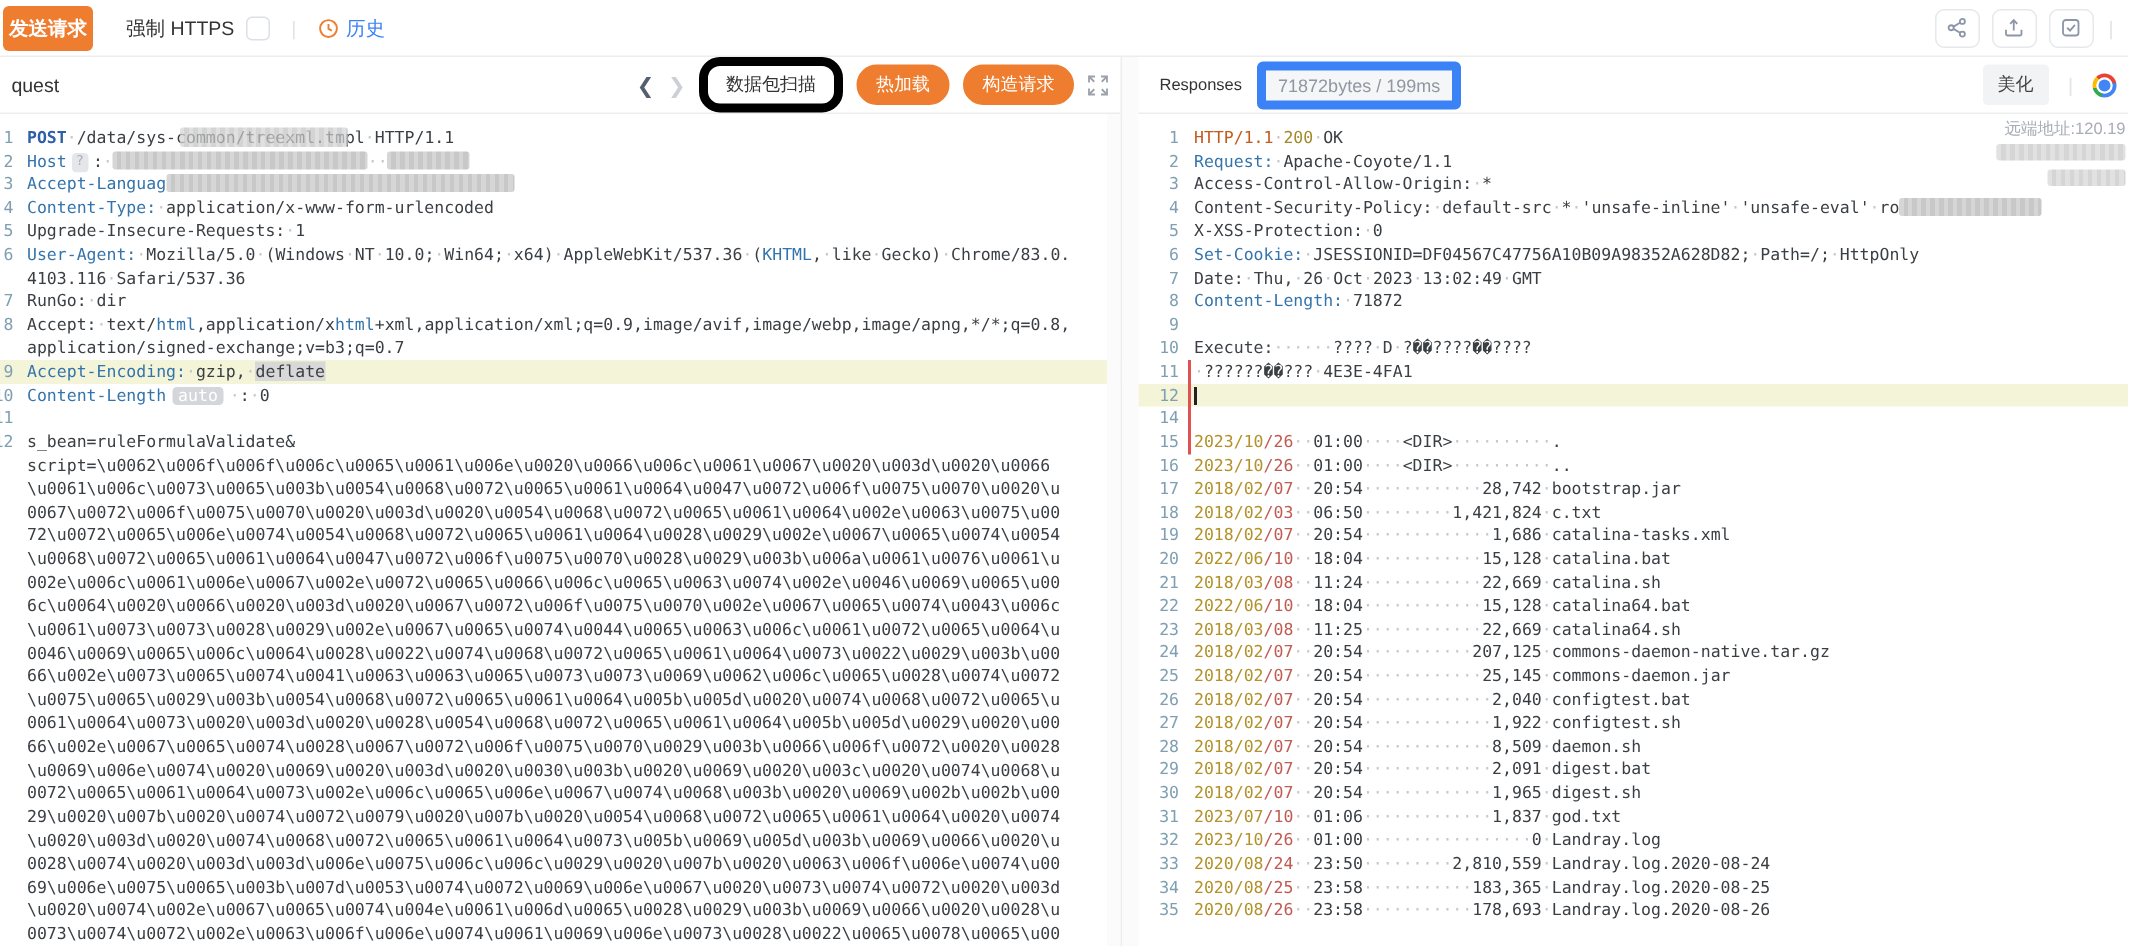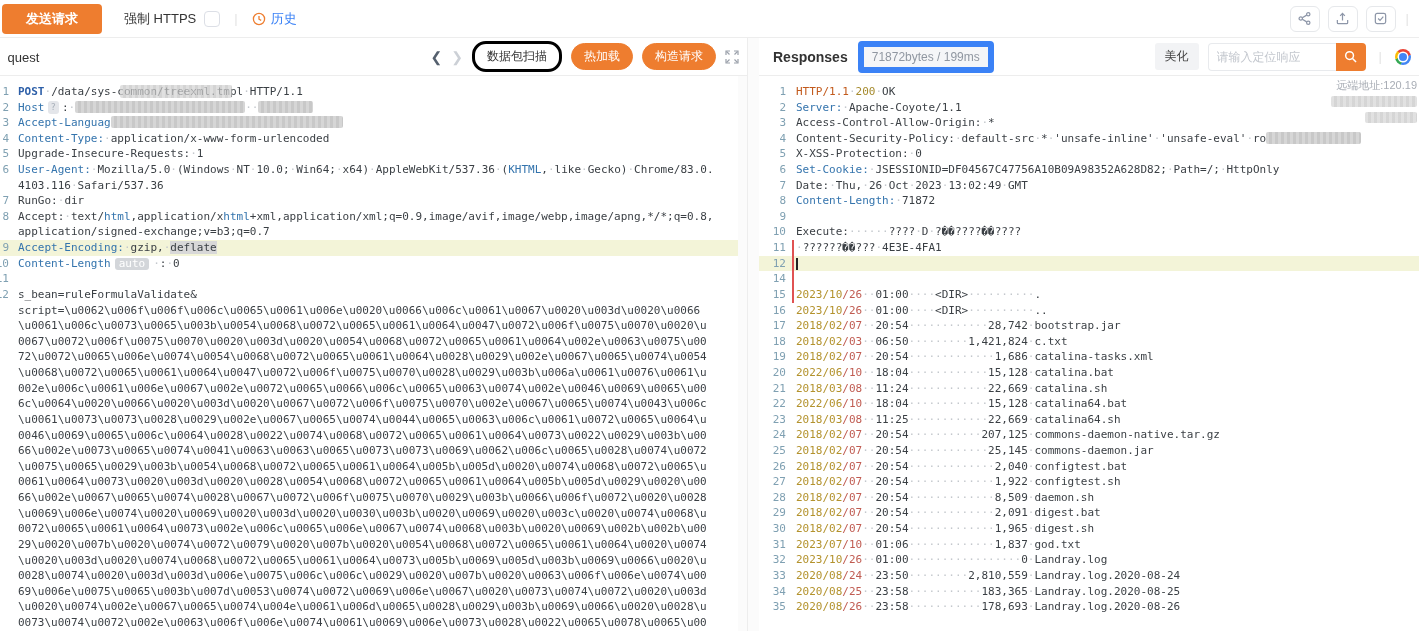--- a/index.html
+++ b/index.html
@@ -2,21 +2,21 @@
 <html><head>
 <meta charset="utf-8">
 <style>
   * { margin:0; padding:0; box-sizing:border-box; }
   html,body { width:1419px; height:631px; overflow:hidden; background:#fff;
     font-family:"Liberation Sans", sans-serif; }
 
   
   .topbar { height:38px; display:flex; align-items:center; border-bottom:1px solid #ededed; padding:0 10px 0 2px; }
   .btn-send { background:#ee7d2f; color:#fff; font-weight:bold; font-size:13px; border:none;
-    border-radius:4px; padding:6px 24px; cursor:pointer; }
+    border-radius:4px; padding:6px 4px; cursor:pointer; }
   .force-https { margin-left:22px; font-size:13px; color:#333; display:flex; align-items:center; gap:8px; }
   .checkbox { width:16px; height:16px; border:1px solid #dcdfe6; border-radius:4px; background:#fff; }
   .vdiv { color:#e3e3e3; margin:0 14px; font-size:13px; }
   .history { display:flex; align-items:center; gap:5px; color:#3b82f6; font-size:13px; cursor:pointer; }
   .topbar-right { margin-left:auto; display:flex; align-items:center; gap:8px; }
   .icon-btn { width:30px; height:26px; border:1px solid #e6e8eb; border-radius:6px; background:#fff;
     display:flex; align-items:center; justify-content:center; cursor:pointer; }
   .icon-btn svg { stroke:#8d96a8; }
 
   
@@ -25,25 +25,25 @@
   .gap { width:11px; background:#fbfbfb; }
   .panel-right { flex:1; display:flex; flex-direction:column; }
 
   .panel-head { height:38px; display:flex; align-items:center; border-bottom:1px solid #ededed; padding:0 8px; }
   .req-title-clip { width:42px; overflow:hidden; }
   .req-title-clip span { display:inline-block; margin-left:-17px; font-size:13px; color:#333; white-space:nowrap; }
   .head-right { margin-left:auto; display:flex; align-items:center; gap:9px; }
   .chev { font-size:14px; cursor:pointer; }
   .chev.on { color:#55606e; } .chev.off { color:#ccd0d6; }
   .pill { font-size:12px; border-radius:14px; padding:4px 12px; cursor:pointer; white-space:nowrap; }
-  .pill.ghost { background:#fff; border:3px solid #000000; color:#333; }
+  .pill.ghost { background:#fff; border:6px solid #000000; color:#333; }
   .pill.orange { background:#ee7d2f; border:1px solid #ee7d2f; color:#fff; }
   .expand-btn { cursor:pointer; display:flex; }
 
-  .resp-title { font-size:14px; font-weight:bold; color:#333; margin-left:6px; }
+  .resp-title { font-size:11px; font-weight:normal; color:#333; margin-left:6px; }
   .meta-badge { margin-left:10px; font-size:12px; color:#9097a1; background:#f5f6f8;
     border:6px solid #3b82f6; border-radius:4px; padding:3px 8px; }
   .beautify { background:#f2f3f5; border:none; border-radius:3px; font-size:12px; color:#444;
     padding:5px 10px; cursor:pointer; }
   .search-wrap { display:flex; align-items:stretch; height:28px; }
   .search-input { width:128px; border:1px solid #e8eaed; border-right:none; border-radius:4px 0 0 4px;
     font-size:12px; padding:0 8px; outline:none; color:#333; }
   .search-input::placeholder { color:#c3c7ce; }
   .search-btn { width:30px; background:#ee7d2f; border:none; border-radius:0 4px 4px 0;
     display:flex; align-items:center; justify-content:center; cursor:pointer; }
@@ -246,29 +246,20 @@
   </div>
 
   <div class="gap"></div>
 
   <div class="panel-right">
     <div class="panel-head">
       <span class="resp-title">Responses</span>
       <span class="meta-badge">71872bytes / 199ms</span>
       <div class="head-right">
         <button class="beautify">美化</button>
-        <div class="search-wrap">
-          <input class="search-input" placeholder="请输入定位响应" style="">
-          <button class="search-btn">
-            <svg width="13" height="13" viewBox="0 0 14 14" fill="none" stroke="#fff" stroke-width="1.6">
-              <circle cx="6" cy="6" r="4.2"></circle>
-                <path d="M9.2 9.2L13 13"></path>
-              </svg>
-          </button>
-        </div>
         <span class="vdiv" style="margin:0 4px;">|</span>
         <span class="chrome-ico"></span>
       </div>
     </div>
     <div class="editor">
       <div class="remote">
         <div class="rtext">远端地址:120.19</div>
         <span class="rblur" style="width:86px;"></span><br>
         <span class="rblur" style="width:52px;"></span>
       </div>
@@ -276,21 +267,21 @@
           <div class="row">
             <div class="gut">
               <span>1</span>
             </div>
             <div class="code"><span class="http">HTTP/1.1</span><span class="txt"><span class="dot">·</span></span><span class="status">200</span><span class="txt"><span class="dot">·</span>OK</span></div>
           </div>
           <div class="row">
             <div class="gut">
               <span>2</span>
             </div>
-            <div class="code"><span class="key">Server:</span><span class="txt"><span class="dot">·</span>Apache-Coyote/1.1</span></div>
+            <div class="code"><span class="key">Request:</span><span class="txt"><span class="dot">·</span>Apache-Coyote/1.1</span></div>
           </div>
           <div class="row">
             <div class="gut">
               <span>3</span>
             </div>
             <div class="code"><span class="txt">Access-Control-Allow-Origin:<span class="dot">·</span>*</span></div>
           </div>
           <div class="row">
             <div class="gut">
               <span>4</span>

